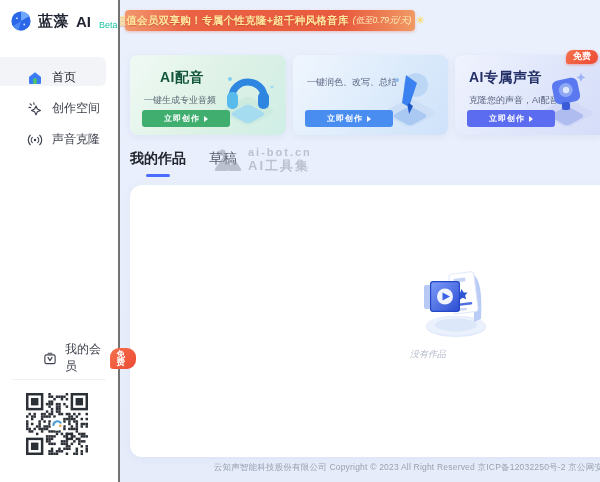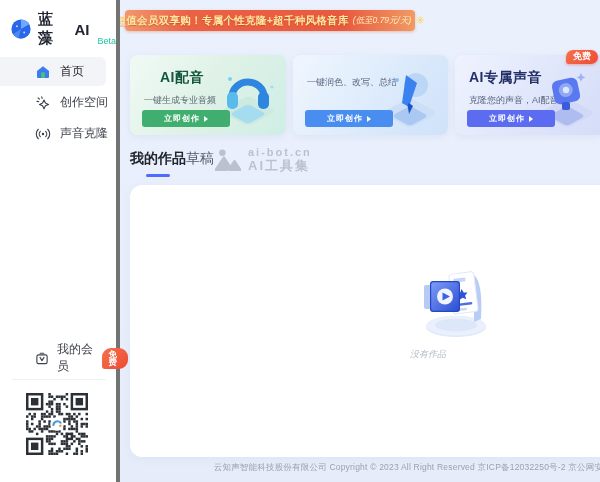--- a/index.html
+++ b/index.html
@@ -1,30 +1,30 @@
 <!DOCTYPE html>
 <html><head>
 <meta charset="utf-8">
 <style>
   * { margin:0; padding:0; box-sizing:border-box; }
   html,body { width:600px; height:482px; overflow:hidden; font-family:"Liberation Sans","DejaVu Sans",sans-serif; }
   body { position:relative; background:#fff; }
 
   
-  .sidebar { position:absolute; left:0; top:0; width:120px; height:482px; background:#fff; border-right:4px solid #737373; z-index:5; }
+  .sidebar { position:absolute; left:0; top:0; width:120px; height:482px; background:#fff; border-right:2px solid #737373; z-index:5; }
   .logo { position:absolute; left:10px; top:10px; display:flex; align-items:center; gap:6px; cursor:pointer; }
   .logo-mark { width:22px; height:22px; flex:0 0 22px; }
   .logo-name { font-size:15px; font-weight:bold; color:#1f2430; letter-spacing:.5px; }
   .logo-ai { font-size:15px; font-weight:bold; color:#1f2430; margin-left:1px; }
   .logo-beta { font-size:9px; color:#1fc6a5; margin-left:2px; align-self:flex-end; padding-bottom:2px; }
   .nav { position:absolute; top:57px; left:0; width:120px; }
-  .nav-item { display:flex; align-items:center; gap:9px; height:29px; padding-left:35px; margin-bottom:2px; font-size:12px; color:#3c3f4a; cursor:pointer; }
+  .nav-item { display:flex; align-items:flex-end; gap:9px; height:29px; padding-left:27px; margin-bottom:2px; font-size:12px; color:#3c3f4a; cursor:pointer; }
   .nav-item.active { background:#f2f4f8; border-radius:0 6px 6px 0; width:106px; color:#23262e; }
   .nav-icon { width:16px; height:16px; flex:0 0 16px; }
-  .membership { position:absolute; left:8px; top:346px; width:120px; display:flex; align-items:center; gap:7px; padding-left:26px; height:24px; cursor:pointer; }
+  .membership { position:absolute; left:16px; top:346px; width:120px; display:flex; align-items:center; gap:7px; padding-left:26px; height:24px; cursor:pointer; }
   .membership-label { font-size:12px; color:#3c3f4a; }
   .free-badge-side { font-size:8.5px; font-weight:bold; color:#fff; background:linear-gradient(135deg,#f4714b,#ee4a35); border-radius:9px 9px 9px 3px; padding:2px 6px 2px; line-height:1; }
   .side-divider { position:absolute; left:12px; top:379px; width:94px; height:1px; background:#eef0f3; }
   .qr-wrap { position:absolute; left:26px; top:393px; width:62px; height:62px; }
 
   
   .main { position:absolute; left:120px; top:0; width:528px; height:482px; background:linear-gradient(180deg,#eaf0fc 0%,#e8eefb 60%,#e6ecf9 100%); }
 
   
   .banner { position:absolute; left:5px; top:10px; width:290px; height:21px; border-radius:4px;
@@ -54,21 +54,21 @@
   .play-arrow { width:0; height:0; border-left:4px solid #fff; border-top:3px solid transparent; border-bottom:3px solid transparent; }
   .card-illu { position:absolute; right:0; bottom:0; width:80px; height:80px; pointer-events:none; }
   .free-badge-card { position:absolute; top:-5px; right:7px; font-size:9px; font-weight:bold; color:#fff;
     background:linear-gradient(135deg,#f4714b,#ee4a35); border-radius:9px 9px 9px 3px; padding:2px 7px 3px; line-height:1; box-shadow:0 1px 3px rgba(238,74,53,.4); }
 
   
   .tabs-row { position:absolute; left:10px; top:150px; display:flex; align-items:flex-start; }
   .tab { position:relative; font-size:14px; color:#55596a; padding-bottom:9px; cursor:pointer; }
   .tab.active { color:#23262e; font-weight:bold; }
   .tab.active::after { content:""; position:absolute; left:50%; transform:translateX(-50%); bottom:0; width:24px; height:3px; border-radius:2px; background:#4d6bfe; }
-  .tab + .tab { }
+  .tab + .tab { margin-left:23px; }
   .watermark { position:absolute; left:95px; top:147px; display:flex; align-items:center; gap:7px; opacity:.5; pointer-events:none; }
   .wm-logo { width:26px; height:24px; }
   .wm-texts { display:flex; flex-direction:column; line-height:1.05; }
   .wm-line1 { font-size:11px; font-weight:bold; color:#8e95a3; letter-spacing:2px; }
   .wm-line2 { font-size:13px; font-weight:bold; color:#8e95a3; letter-spacing:2px; }
 
   
   .panel { position:absolute; left:10px; top:185px; width:650px; height:272px; background:#fff; border-radius:12px; box-shadow:0 2px 10px rgba(120,140,200,.08); }
   .empty { position:absolute; left:280px; top:74px; width:120px; text-align:left;font-style:italic; }
   .empty-illu { width:92px; height:82px; }

